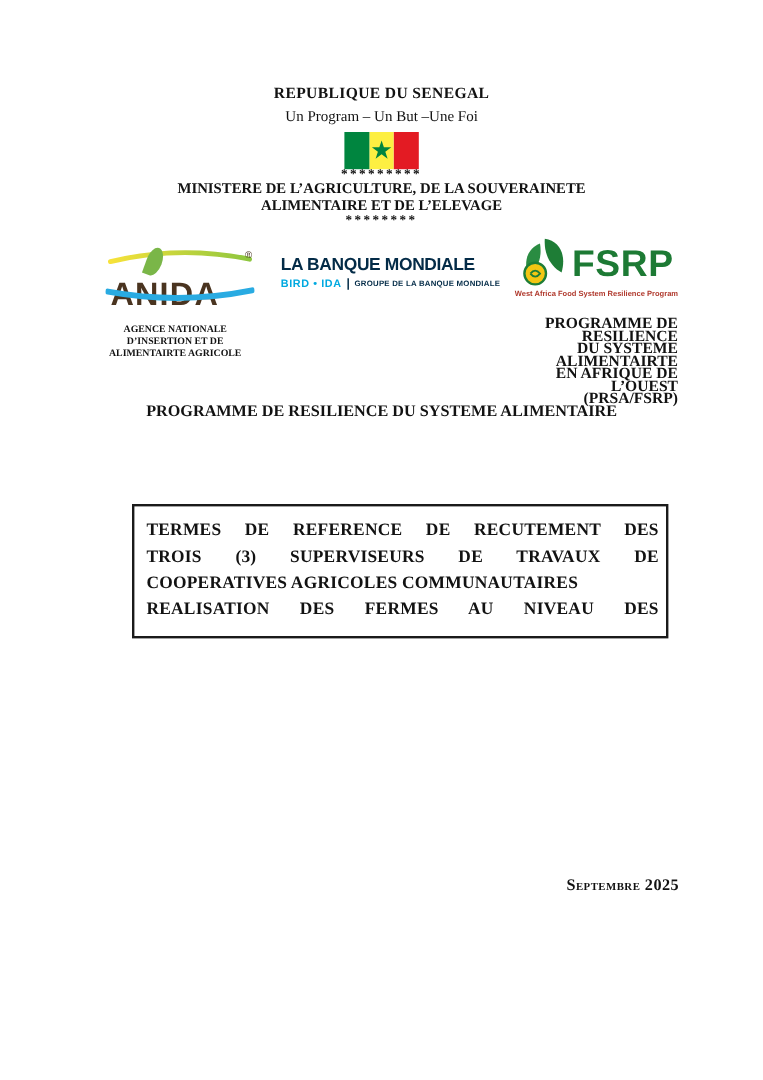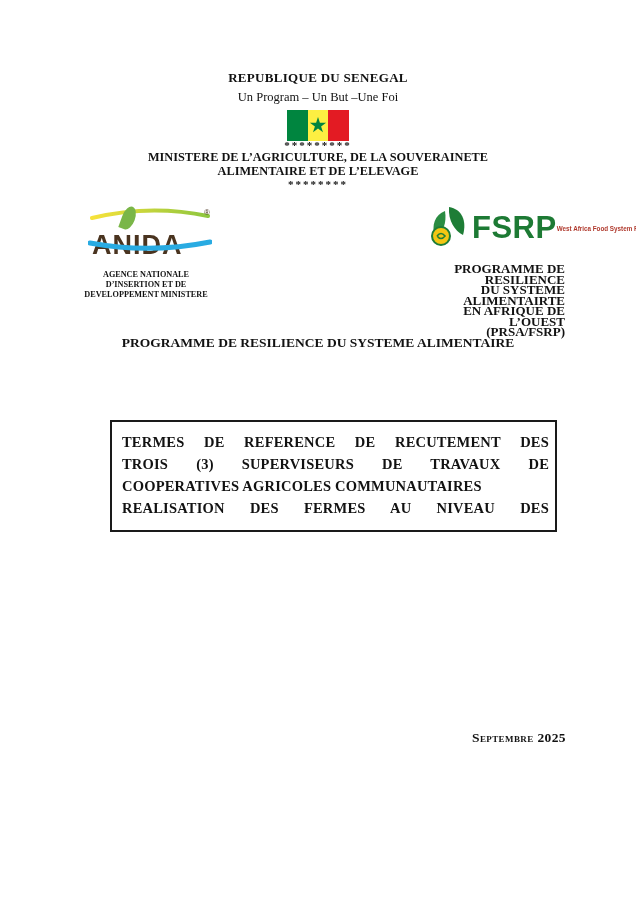--- a/index.html
+++ b/index.html
@@ -32,21 +32,21 @@
   .anida-arc-bot{position:absolute;bottom:0;left:0;z-index:3;}
 
   .logo-wb{top:200px;left:228px;width:186px;height:54px;display:flex;align-items:center;gap:6px;font-family:"Liberation Sans",sans-serif;}
   .wb-text{display:flex;flex-direction:column;justify-content:center;}
   .wb-title{color:#032b47;font-weight:bold;font-size:14.5px;letter-spacing:-.3px;white-space:nowrap;}
   .wb-subrow{display:flex;align-items:center;gap:4px;margin-top:2px;white-space:nowrap;}
   .wb-bird{color:#00a9e0;font-weight:bold;font-size:9px;letter-spacing:.5px;}
   .wb-sep{color:#032b47;font-weight:bold;font-size:10px;}
   .wb-group{color:#032b47;font-weight:bold;font-size:6.5px;letter-spacing:.2px;}
 
-  .logo-fsrp{top:198px;left:428px;width:138px;height:58px;display:flex;flex-direction:row;align-items:center;font-family:"Liberation Sans",sans-serif;}
+  .logo-fsrp{top:198px;left:428px;width:138px;height:58px;display:flex;flex-direction:column;align-items:center;font-family:"Liberation Sans",sans-serif;}
   .fsrp-row{display:flex;align-items:center;gap:4px;}
   .fsrp-word{color:#1d7a34;font-weight:bold;font-size:31px;letter-spacing:.5px;line-height:1;}
   .fsrp-tag{color:#b03a2e;font-weight:bold;font-size:6.3px;margin-top:2px;white-space:nowrap;}
 
   
   .org-left{top:270px;left:71px;width:150px;text-align:center;font-weight:bold;font-size:8.2px;line-height:10px;}
   .org-right{top:264px;left:410px;width:155px;text-align:right;font-weight:bold;font-size:13px;line-height:10.5px;}
 
   
   .prog-heading{top:333px;font-weight:bold;font-size:13.5px;line-height:19px;}
@@ -106,38 +106,54 @@
       <path d="M4,16 Q62,2 120,14" stroke="url(#anidaGrad)" stroke-width="4" fill="none" stroke-linecap="round"></path>
     </svg>
     <span class="anida-leaf"></span>
     <div class="anida-word">ANIDA</div>
     <div class="anida-reg">®</div>
     <svg class="anida-arc-bot" width="124" height="16" viewBox="0 0 124 16">
       <path d="M2,5 Q62,16 122,4" stroke="#29abe2" stroke-width="5" fill="none" stroke-linecap="round"></path>
     </svg>
   </div>
 
+  <div class="abs logo-wb">
+    <svg width="46" height="46" viewBox="0 0 46 46">
+      <circle cx="23" cy="23" r="20" fill="none" stroke="#0b6aa2" stroke-width="2.6"></circle>
+      <ellipse cx="23" cy="23" rx="9" ry="20" fill="none" stroke="#0b6aa2" stroke-width="2.2"></ellipse>
+      <ellipse cx="23" cy="23" rx="15.5" ry="20" fill="none" stroke="#0b6aa2" stroke-width="1.4"></ellipse>
+      <line x1="3.5" y1="20" x2="42.5" y2="20" stroke="#0b6aa2" stroke-width="1.6"></line>
+    </svg>
+    <div class="wb-text">
+      <div class="wb-title">LA BANQUE MONDIALE</div>
+      <div class="wb-subrow">
+        <span class="wb-bird">BIRD • IDA</span>
+        <span class="wb-sep">|</span>
+        <span class="wb-group">GROUPE DE LA BANQUE MONDIALE</span>
+      </div>
+    </div>
+  </div>
 
   <div class="abs logo-fsrp">
     <div class="fsrp-row">
       <svg width="40" height="42" viewBox="0 0 40 42">
         <path d="M21,1 C34,3 39,15 35,29 C27,25 20,15 21,1 Z" fill="#1e7d36"></path>
         <path d="M17,5 C7,9 3,19 7,31 C15,27 19,17 17,5 Z" fill="#2a8c42"></path>
         <circle cx="13" cy="30" r="9" fill="#f3c613" stroke="#1e7d36" stroke-width="2"></circle>
         <path d="M9,30 q4,-5 8,0 q-4,5 -8,0" fill="none" stroke="#1e7d36" stroke-width="1.6"></path>
       </svg>
       <span class="fsrp-word">FSRP</span>
     </div>
     <div class="fsrp-tag">West Africa Food System Resilience Program</div>
   </div>
 
   <div class="abs org-left">
     <div>AGENCE NATIONALE</div>
     <div>D’INSERTION ET DE</div>
-    <div>DEVELOPPEMENT MINISTERE</div>
+    <div>ALIMENTAIRTE AGRICOLE</div>
   </div>
   <div class="abs org-right">
     <div>PROGRAMME DE RESILIENCE</div>
     <div>DU SYSTEME ALIMENTAIRTE</div>
     <div>EN AFRIQUE DE L’OUEST</div>
     <div>(PRSA/FSRP)</div>
   </div>
 
   <div class="abs center prog-heading">
     <div>PROGRAMME DE RESILIENCE DU SYSTEME ALIMENTAIRE</div>

